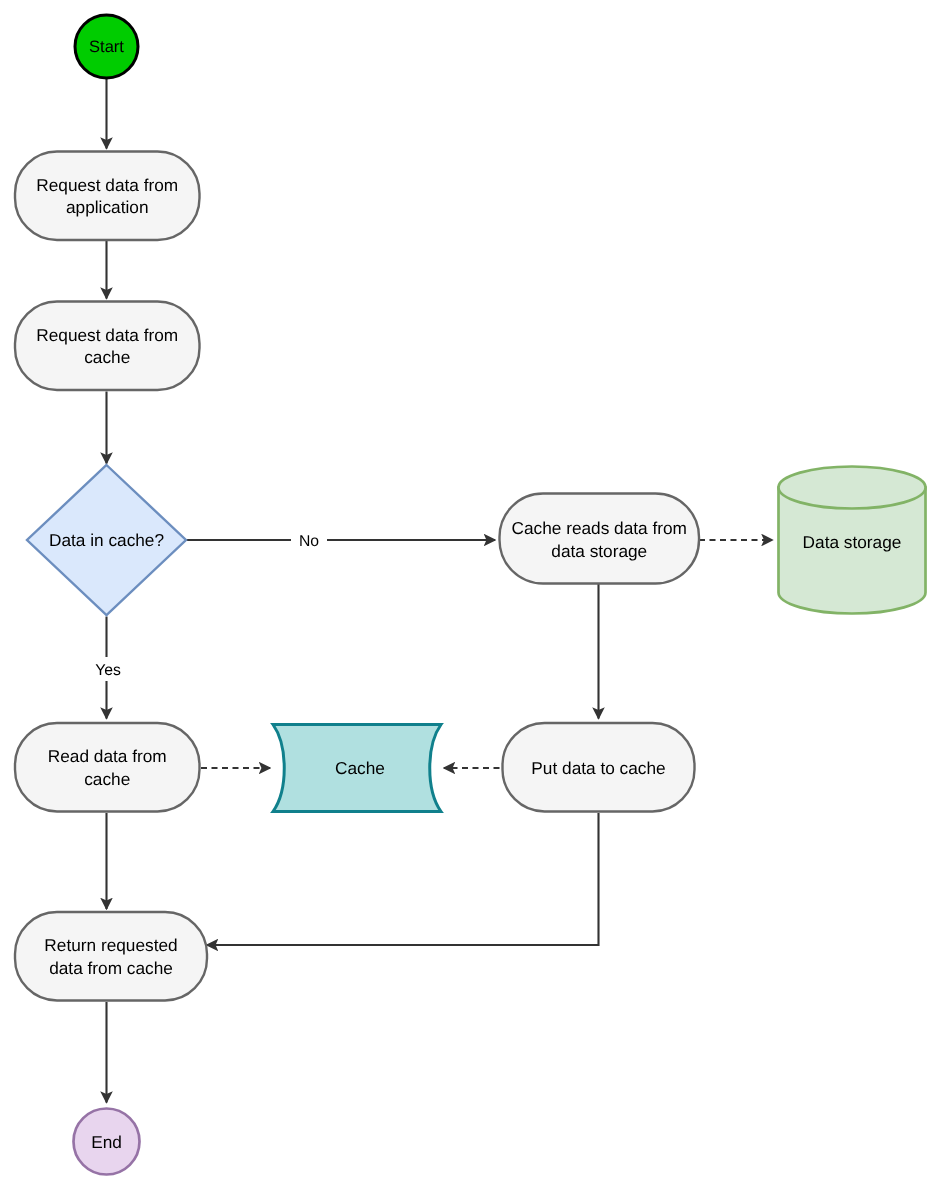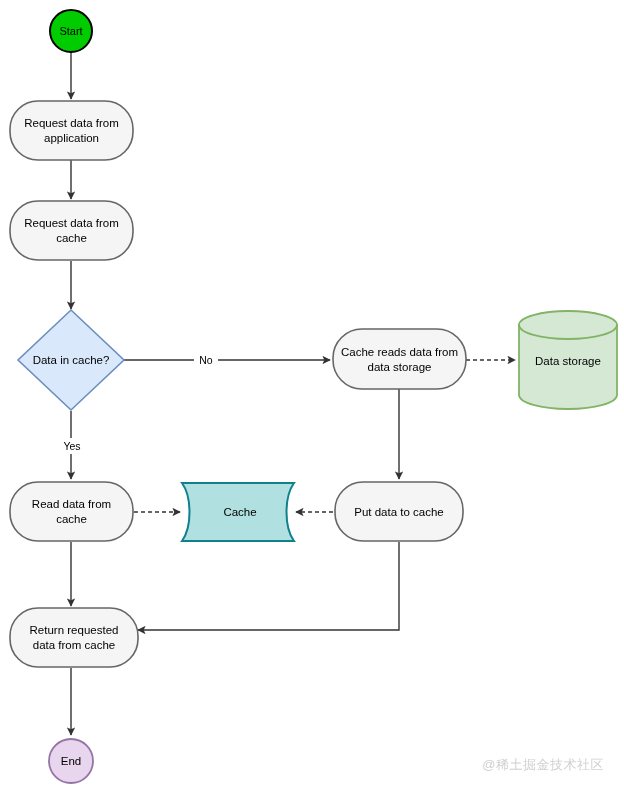--- a/index.html
+++ b/index.html
@@ -204,15 +204,14 @@
       <text class="node-label" x="74" y="646">data from cache</text>
     </g>
 
     <g>
       <circle cx="71" cy="761" r="22" fill="#e8d5ee" stroke="#9673a6" stroke-width="1.8"></circle>
       <text class="node-label" x="71" y="762">End</text>
     </g>
 
   </svg>
 
-  <div class="watermark-text">@稀土掘金技术社区</div>
 
 </div>
 
 </body></html>

